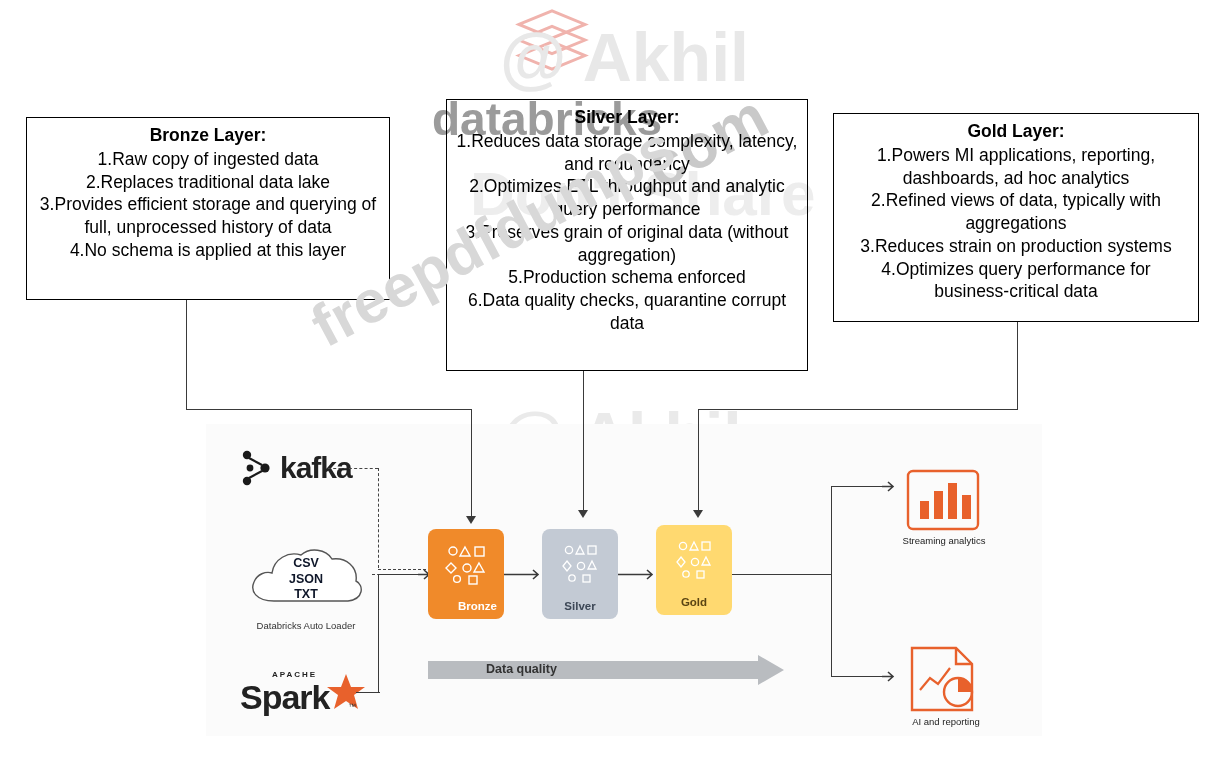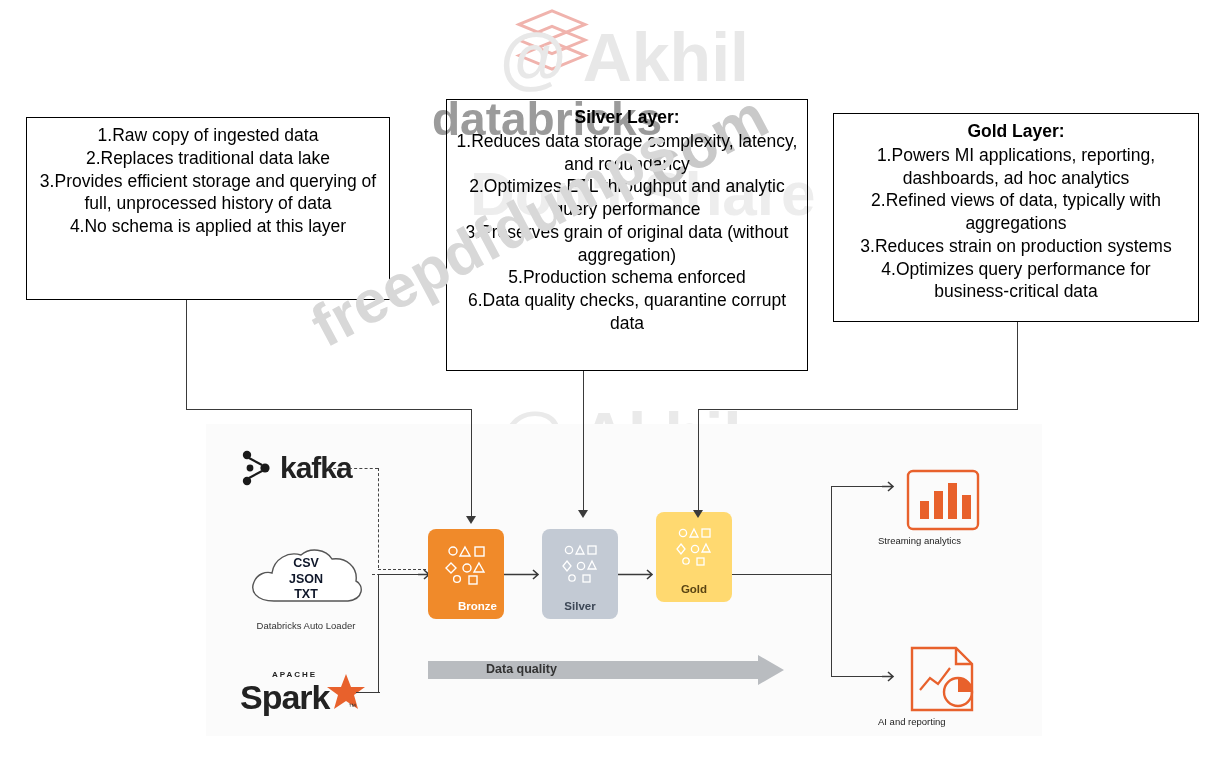--- a/index.html
+++ b/index.html
@@ -186,37 +186,37 @@
     position: absolute;
     bottom: 7px; left: 0; right: 0;
     text-align: center;
     font-size: 11.5px;
     font-weight: bold;
   }
   #lb-bronze { left: 222px; top: 105px; background: #f08a2a; }
   #lb-bronze .lbl { color: #fff; padding-left: 23px; }
   #lb-silver { left: 336px; top: 105px; background: #c3cad4; }
   #lb-silver .lbl { color: #3c4756; }
-  #lb-gold   { left: 450px; top: 88px; background: #ffd970; text-decoration: underline; }
+  #lb-gold   { left: 450px; top: 101px; background: #ffd970; text-decoration: underline; }
   #lb-gold .lbl  { color: #5a4412; }
 
   .dq-bar {
     position: absolute; left: 222px; top: 231px;
     width: 356px; height: 30px;
   }
   .dq-text {
     position: absolute; left: 280px; top: 238px;
     font-size: 12.5px; font-weight: bold; color: #333;
   }
 
   .outicon { position: absolute; }
   #ic-stream { left: 700px; top: 45px; width: 74px; height: 62px; }
   #ic-ai     { left: 700px; top: 222px; width: 78px; height: 66px; }
   .out-label {
-    position: absolute; font-size: 9.5px; color: #222; 
+    position: absolute; font-size: 9.5px; color: #222; text-align: center;
   }
   #lbl-stream { left: 672px; top: 111px; width: 132px; }
   #lbl-ai     { left: 672px; top: 292px; width: 136px; }
 
   .dash {
     position: absolute;
     border-top: 1.6px dashed #444;
     height: 0;
   }
   .dashv {
@@ -388,20 +388,21 @@
 
   <div class="ln lnv" style="left:583px; top:371px; height:140px;"></div>
   <div class="arrowhead" style="left:578px; top:510px;"></div>
 
   <div class="ln lnv" style="left:1017px; top:322px; height:88px;"></div>
   <div class="ln lnh" style="left:698px; top:409px; width:320px;"></div>
   <div class="ln lnv" style="left:698px; top:409px; height:102px;"></div>
   <div class="arrowhead" style="left:693px; top:510px;"></div>
 
   <div class="callout" id="box-bronze">
+    <span class="title">Bronze Layer:</span>
     <span class="line">1.Raw copy of ingested data</span>
     <span class="line">2.Replaces traditional data lake</span>
     <span class="line">3.Provides efficient storage and querying of full, unprocessed history of data</span>
     <span class="line">4.No schema is applied at this layer</span>
   </div>
 
   <div class="callout" id="box-silver">
     <span class="title">Silver Layer:</span>
     <span class="line">1.Reduces data storage complexity, latency, and redundancy</span>
     <span class="line">2.Optimizes ETL throughput and analytic query performance</span>

